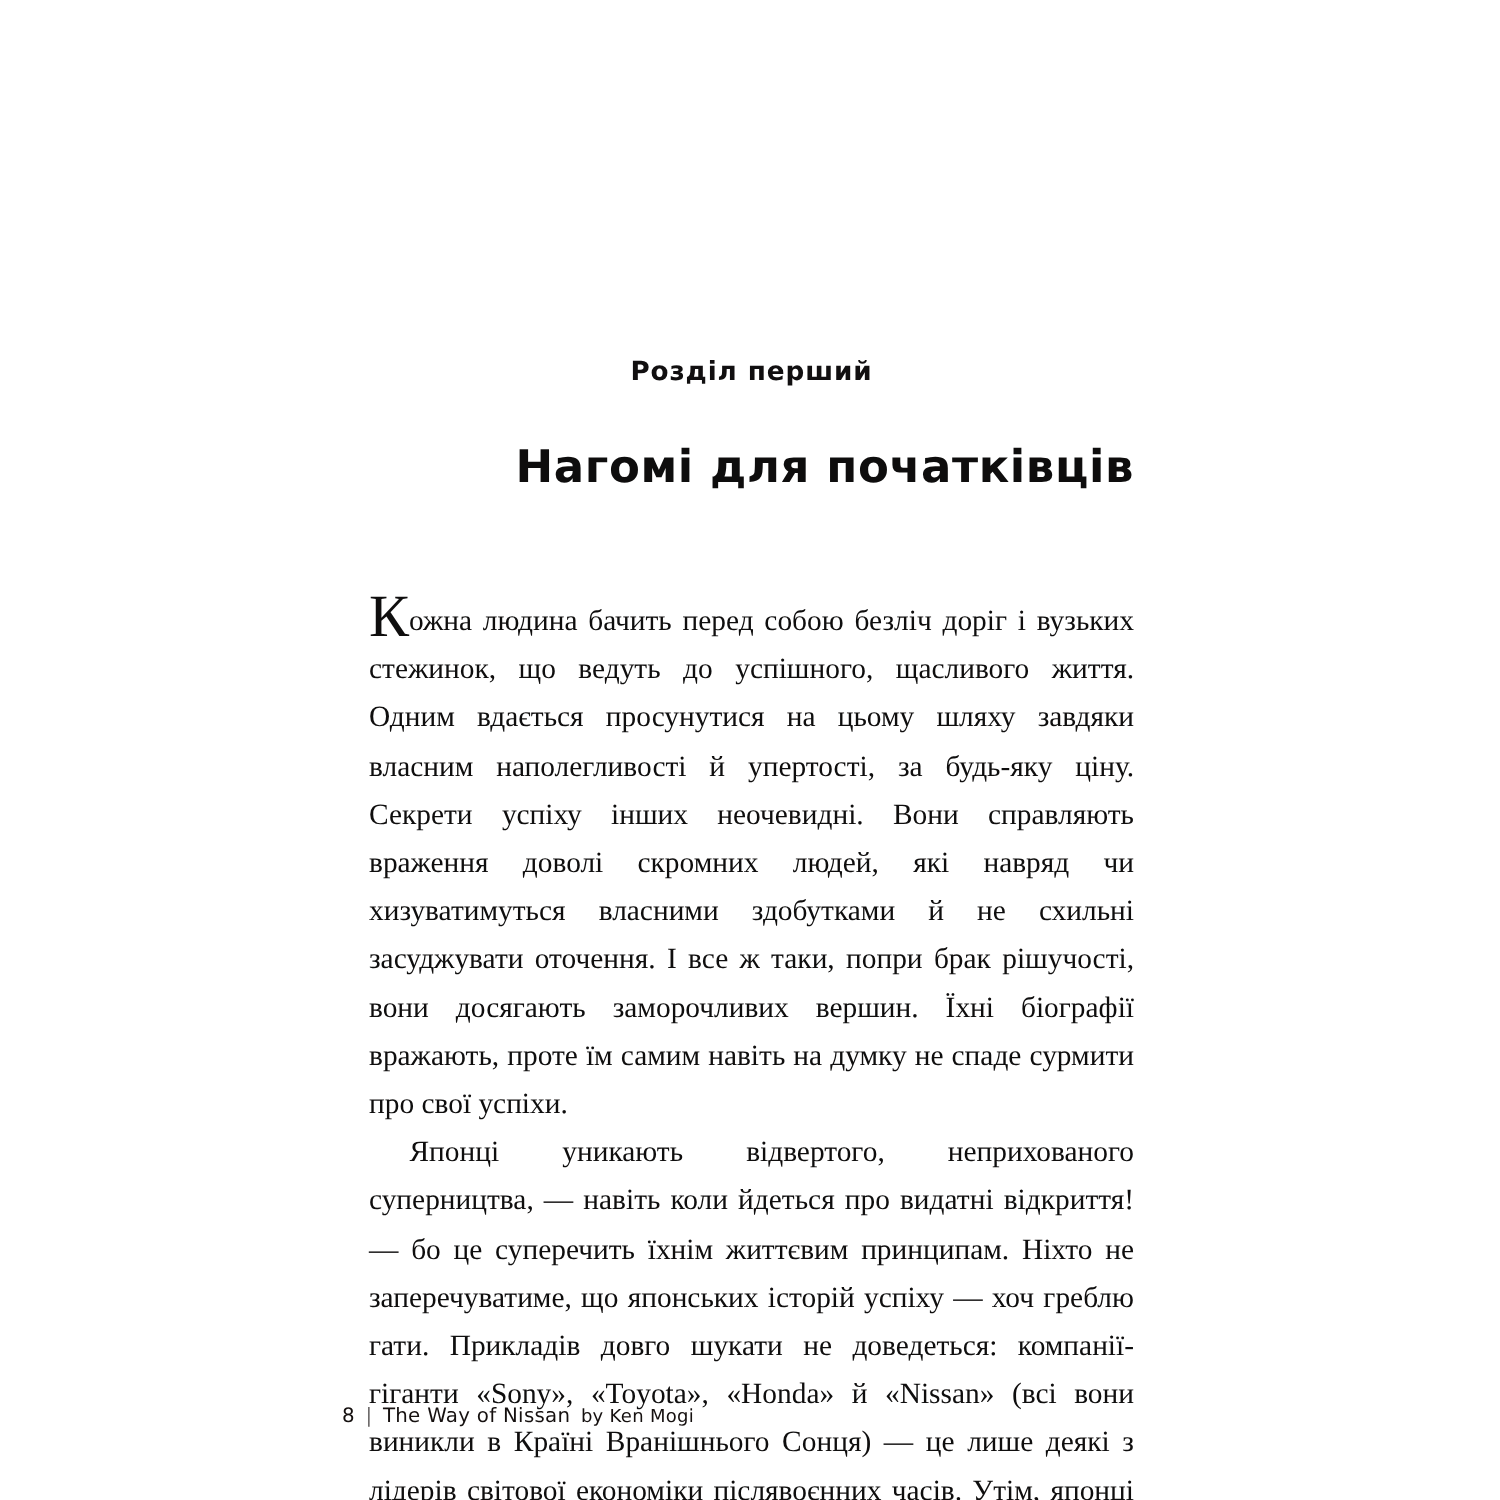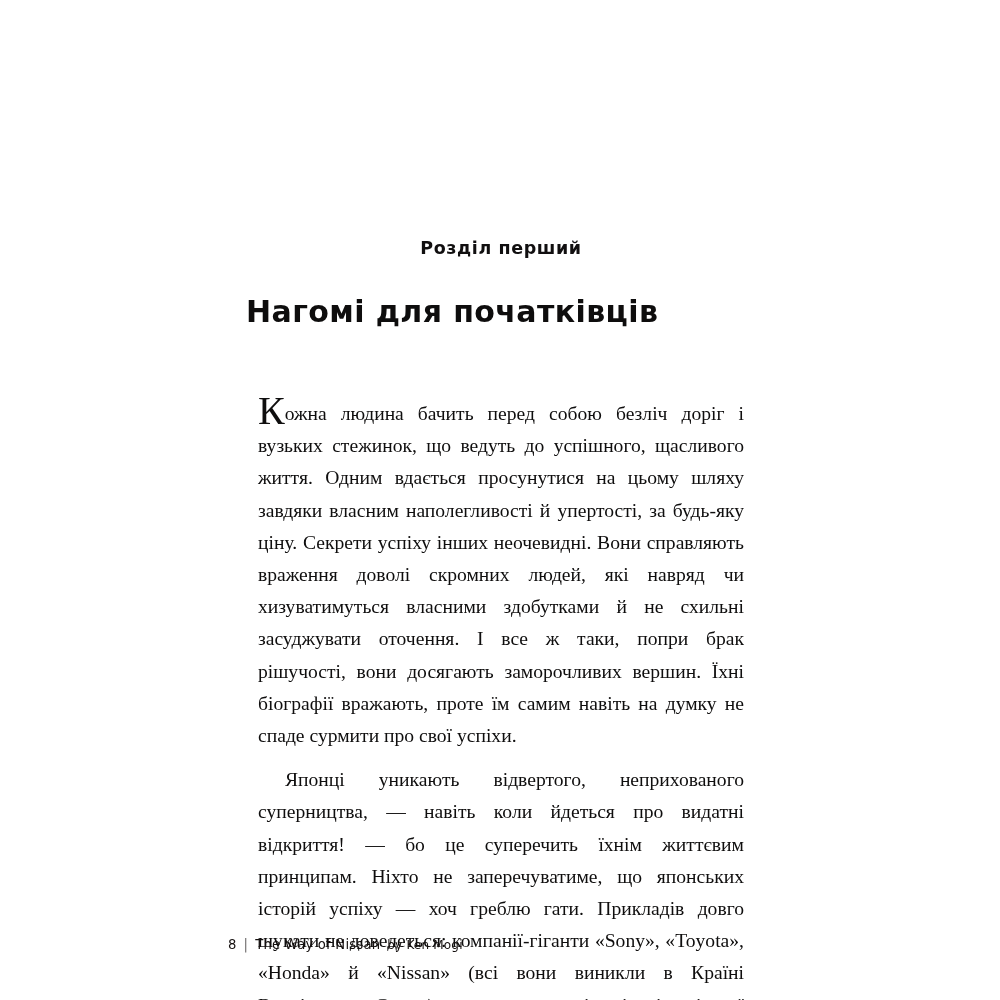--- a/index.html
+++ b/index.html
@@ -30,38 +30,38 @@
   .chapter-label {
     text-align: center;
     font-family: "DejaVu Sans", sans-serif;
     font-weight: bold;
     font-size: 17.5px;
     letter-spacing: 0.6px;
     color: #110f10;
     margin-top: 238px;
   }
   .chapter-title {
-    text-align: left;
+    text-align: right;
     font-family: "DejaVu Sans", sans-serif;
     font-weight: bold;
     font-size: 30px;
     letter-spacing: 0.4px;
     color: #0e0d0d;
     margin-top: 36px;
   }
   .body-text {
     margin-top: 66px;
     font-size: 19.6px;
     line-height: 32.2px;
     text-align: justify;
     text-justify: inter-word;
     color: #0f0e0e;
   }
   .body-text p {
-    margin: 12px;
+    margin: 0;
   }
   .body-text p.indent {
     text-indent: 27px;
   }
   .dropcap-para {
     position: relative;
   }
   .dropcap {
     font-size: 40px;
     line-height: 32px;

